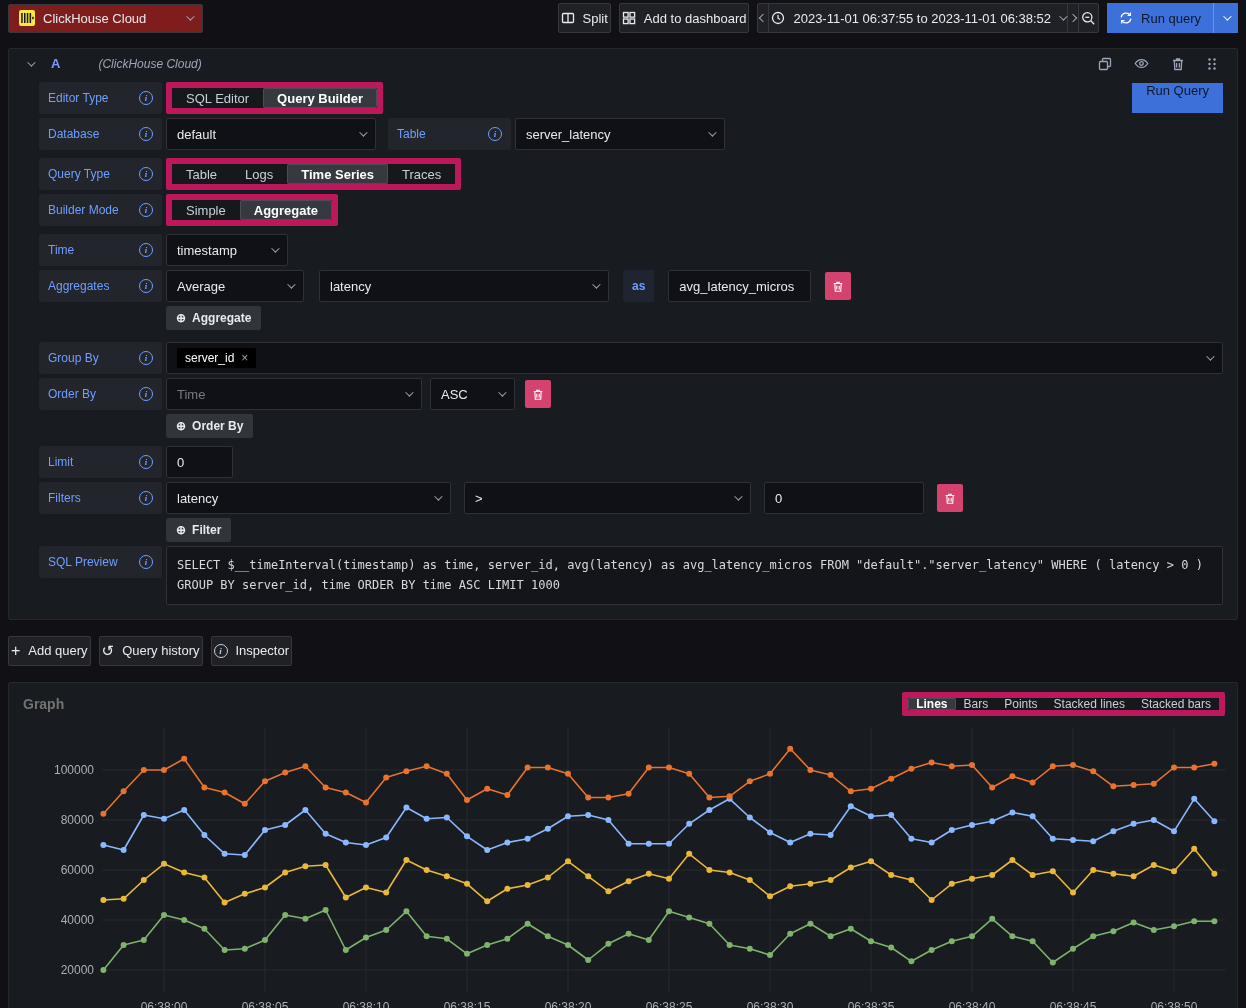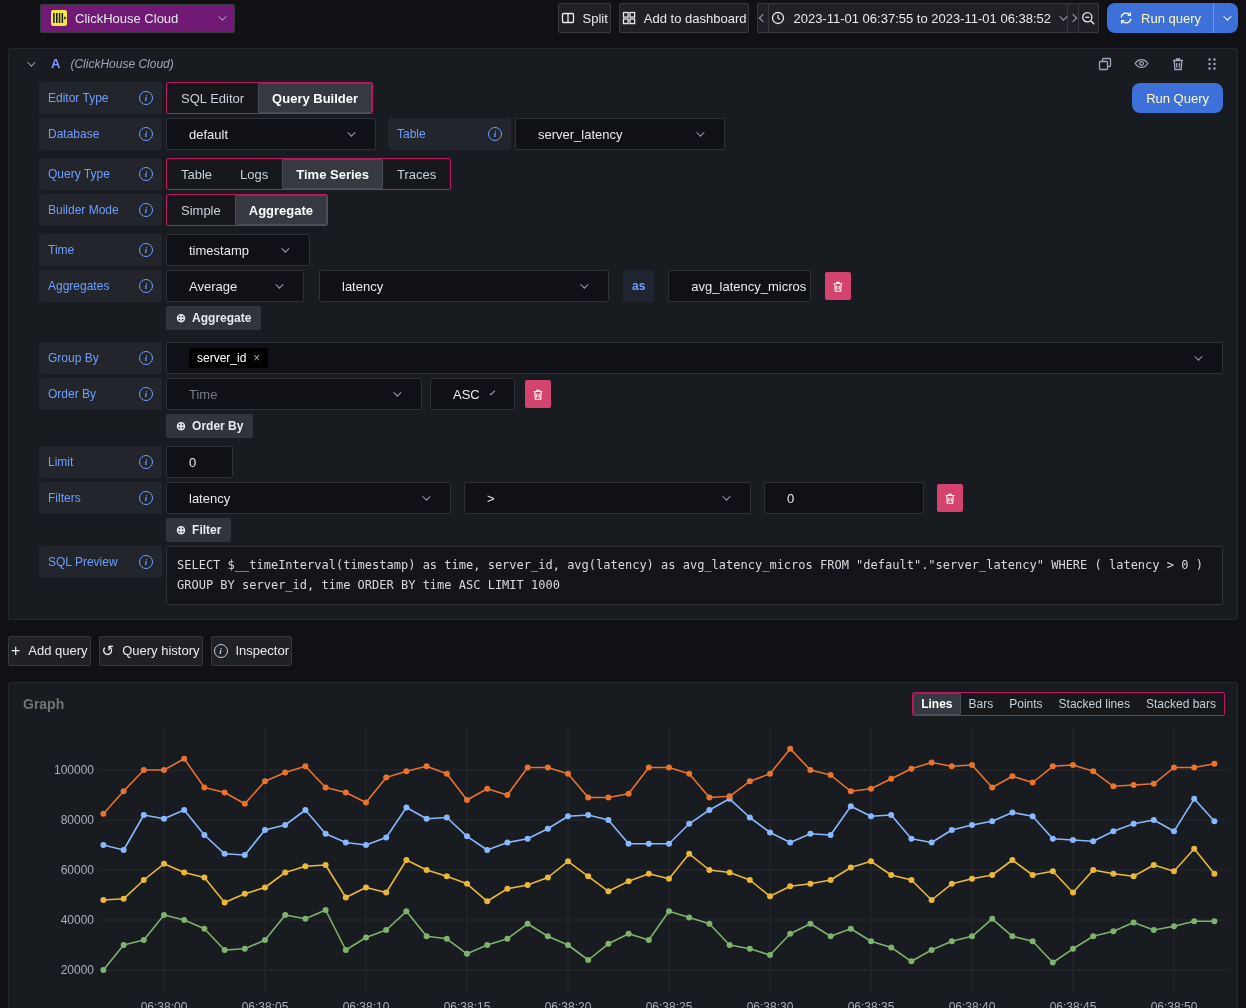--- a/index.html
+++ b/index.html
@@ -9,74 +9,74 @@
     background:#111115; color:#D8D9DA;
     font-family:"Liberation Sans", sans-serif; font-size:13px;
   }
   svg { display:block; }
   .ico { stroke:currentColor; fill:none; stroke-width:1.3; }
 
   
   .topbar { height:36px; display:flex; align-items:center; justify-content:space-between; padding:0 8px; }
   .ds-picker {
     display:flex; align-items:center; gap:8px; height:29px; min-width:195px;
-    background:#701a75; border:1px solid #36383F; border-radius:2px; padding:0 10px;
-    color:#E8EAED; font-weight:500; cursor:pointer;margin-left:32px;
+    background:#7f1d1d; border:1px solid #36383F; border-radius:2px; padding:0 10px;
+    color:#E8EAED; font-weight:500; cursor:pointer;
   }
   .ds-picker .spacer { flex:1; }
   .tb-right { display:flex; align-items:center; gap:8px; }
   .tbtn {
     display:flex; align-items:center; gap:8px; height:30px; padding:0 2px;
     background:#202127; border:1px solid #36383F; border-radius:2px;
     color:#E8EAED; font-size:13px; font-weight:500; cursor:pointer;
   }
   .btn-group { display:flex; }
   .btn-group .tbtn { border-radius:0; margin-left:-1px; }
   .btn-group .tbtn:first-child { border-radius:2px 0 0 2px; margin-left:0; }
   .btn-group .tbtn:last-child { border-radius:0 2px 2px 0; }
   .btn-blue {
-    display:flex; align-items:center; height:30px; background:#3D71D9; border:none;
-    border-radius:8px; color:#fef9c3; font-weight:500; font-size:13px; cursor:pointer; padding:0;
+    display:flex; height:30px; background:#3D71D9; border:none;
+    border-radius:0; color:#0f172a; font-weight:500; font-size:13px; cursor:pointer; padding:0;
   }
   .btn-blue .main { display:flex; align-items:center; gap:8px; padding:0 12px; }
   .btn-blue .caret { padding:0 9px; border-left:1px solid rgba(255,255,255,.25); align-self:stretch; display:flex; align-items:center; }
 
   
   .chev { display:inline-block; width:6px; height:6px; border-right:1.5px solid #9DA5B8; border-bottom:1.5px solid #9DA5B8; }
   .chev.down { transform:rotate(45deg) translateY(-2px); }
   .chev.left { transform:rotate(135deg); }
   .chev.right { transform:rotate(-45deg); }
   .chev.white { border-color:#fff; }
 
   
   .panel { margin:12px 8px 0 8px; background:#181B1F; border:1px solid #25272C; border-radius:2px; }
   .q-header { display:flex; align-items:center; gap:10px; padding:7px 14px 7px 18px; }
   .ref-id { color:#7B9BFF; font-weight:700; font-size:13px; margin-left:8px; }
-  .ds-hint { font-style:italic; color:#9DA5B8; font-size:12px; }
+  .ds-hint { font-style:italic; color:#9DA5B8; font-size:12px; margin-left:28px; }
   .q-header .spacer { flex:1; }
   .hicon { color:#9DA5B8; cursor:pointer; display:flex; align-items:center; padding:0 6px; }
 
   .qrow { display:flex; align-items:center; gap:4px; margin:4px 14px 4px 30px; }
   .qlabel {
     width:123px; height:32px; flex:none; display:flex; align-items:center; justify-content:space-between;
     background:#22252B; border-radius:2px; padding:0 9px;
     color:#6E9FFF; font-size:12px; font-weight:500;
   }
   .info {
     width:14px; height:14px; border:1px solid #6E9FFF; border-radius:50%; color:#6E9FFF;
     font-size:9px; font-style:italic; font-weight:700; display:flex; align-items:center; justify-content:center;
     font-family:"Liberation Serif", serif; cursor:default;
   }
   .sel, .inp {
     height:32px; background:#101116; border:1px solid #2F3136; border-radius:2px;
-    display:flex; align-items:center; padding:0 22px; color:#E8EAED; font-size:13px; cursor:pointer;
+    display:flex; align-items:center; padding:0 10px; color:#E8EAED; font-size:13px; cursor:pointer;
   }
   .sel { justify-content:space-between; gap:10px; }
   .placeholder { color:#757B83; }
-  .seg { display:flex; align-items:stretch; height:32px; border:1px solid #be185d; border-radius:2px; background:#16181C; }
+  .seg { display:flex; align-items:stretch; height:32px; border:6px solid #be185d; border-radius:2px; background:#16181C; }
   .seg-opt { display:flex; align-items:center; padding:0 14px; color:#C7D0D9; cursor:pointer; border-radius:2px; }
   .seg-opt.active { background:#36393F; color:#fff; font-weight:600; box-shadow:inset 0 0 0 1px #4a4d54; }
   .as-chip { height:32px; display:flex; align-items:center; padding:0 9px; background:#1F2530; border-radius:2px; color:#6E9FFF; font-size:12px; font-weight:700; }
   .chip { display:flex; align-items:center; gap:7px; background:#000000; border-radius:2px; padding:3px 8px; font-size:12px; color:#fff; cursor:pointer; }
   .chip .x { color:#9DA5B8; font-size:12px; }
   .danger-btn { width:26px; height:28px; background:#D4426E; border:none; border-radius:2px; color:#fff; display:flex; align-items:center; justify-content:center; cursor:pointer; }
   .add-sm {
     display:inline-flex; align-items:center; gap:6px; background:#31343A; border:none; border-radius:2px;
     color:#E8EAED; font-size:12px; font-weight:600; padding:5px 10px; cursor:pointer;
   }
@@ -278,21 +278,21 @@
       <span class="seg-opt">Simple</span>
       <span class="seg-opt active">Aggregate</span>
     </div>
   </div>
 
   <div class="qrow" style="margin-top:8px">
     <div class="qlabel">
       <span>Time</span>
         <span class="info">i</span>
     </div>
-    <div class="sel" style="width:144px">
+    <div class="sel" style="width:122px">
       <span>timestamp</span>
         <span class="chev down"></span>
     </div>
   </div>
 
   <div class="qrow">
     <div class="qlabel">
       <span>Aggregates</span>
         <span class="info">i</span>
     </div>

